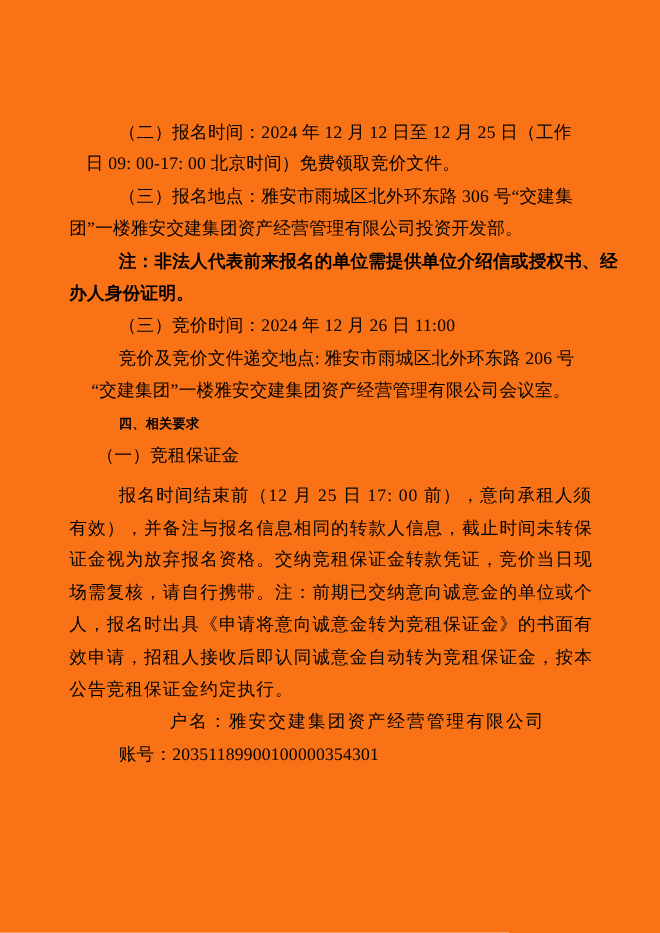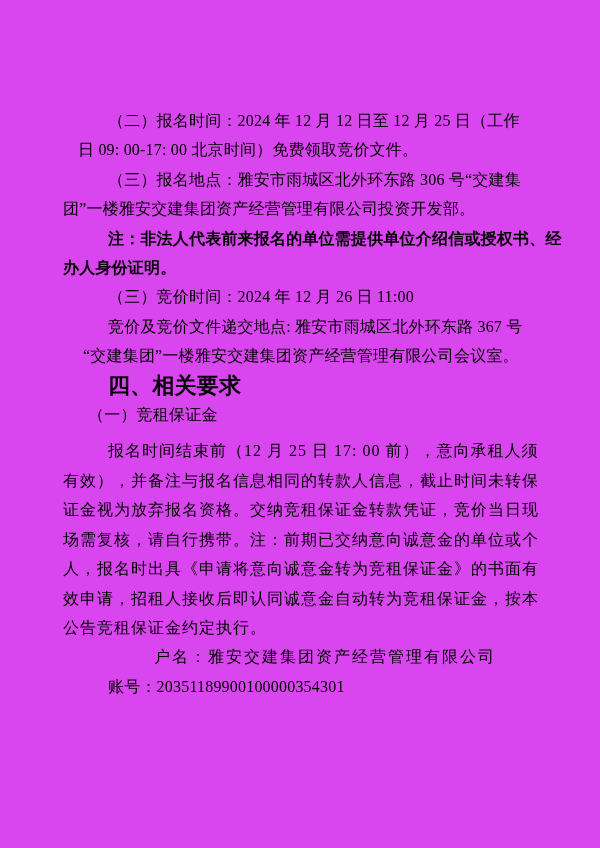--- a/index.html
+++ b/index.html
@@ -11,21 +11,21 @@
     height: 848px;
     background: #ffffff;
     overflow: hidden;
     position: relative;
   }
   .page {
     position: absolute;
     top: 0; left: 0;
     width: 600px;
     height: 848px;
-    background: #d946ef;
+    background: #f97316;
   }
   .content {
     position: absolute;
     top: 0; left: 0;
     width: 600px;
     height: 848px;
     box-sizing: border-box;
     padding: 106px 58px 0 63px;
     font-family: "Liberation Serif", "DejaVu Serif", serif;
     font-size: 16px;
@@ -38,39 +38,39 @@
     letter-spacing: 0.2px;
   }
   .ind    { padding-left: 45px; }
   .ind-sm { padding-left: 25px; }
   .h15    { padding-left: 15px; }
   .h22    { padding-left: 20px; }
   .b      { font-weight: bold; }
   .heading {
     font-weight: bold;
     font-family: "Liberation Sans", "DejaVu Sans", sans-serif;
-    font-size: 22px;
+    font-size: 12px;
   }
   .sp  { letter-spacing: 1px; }
   .sp2 { letter-spacing: 2px; text-align: center; }
   .gap { margin-top: 7px; font-family: Liberation Serif, serif; }
 </style>
 </head>
 <body>
 
 <div class="page">
   <div class="content">
     <p class="ln ind">（二）报名时间：2024 年 12 月 12 日至 12 月 25 日（工作</p>
     <p class="ln h15">日 09: 00-17: 00 北京时间）免费领取竞价文件。</p>
     <p class="ln ind">（三）报名地点：雅安市雨城区北外环东路 306 号“交建集</p>
     <p class="ln">团”一楼雅安交建集团资产经营管理有限公司投资开发部。</p>
     <p class="ln ind b">注：非法人代表前来报名的单位需提供单位介绍信或授权书、经</p>
     <p class="ln b">办人身份证明。</p>
     <p class="ln ind">（三）竞价时间：2024 年 12 月 26 日 11:00</p>
-    <p class="ln ind">竞价及竞价文件递交地点: 雅安市雨城区北外环东路 367 号</p>
+    <p class="ln ind">竞价及竞价文件递交地点: 雅安市雨城区北外环东路 206 号</p>
     <p class="ln h22">“交建集团”一楼雅安交建集团资产经营管理有限公司会议室。</p>
     <p class="ln ind heading">四、相关要求</p>
     <p class="ln ind-sm">（一）竞租保证金</p>
     <p class="ln ind sp gap">报名时间结束前（12 月 25 日 17: 00 前），意向承租人须</p>
     <p class="ln sp">有效），并备注与报名信息相同的转款人信息，截止时间未转保</p>
     <p class="ln sp">证金视为放弃报名资格。交纳竞租保证金转款凭证，竞价当日现</p>
     <p class="ln sp">场需复核，请自行携带。注：前期已交纳意向诚意金的单位或个</p>
     <p class="ln sp">人，报名时出具《申请将意向诚意金转为竞租保证金》的书面有</p>
     <p class="ln sp">效申请，招租人接收后即认同诚意金自动转为竞租保证金，按本</p>
     <p class="ln sp">公告竞租保证金约定执行。</p>

